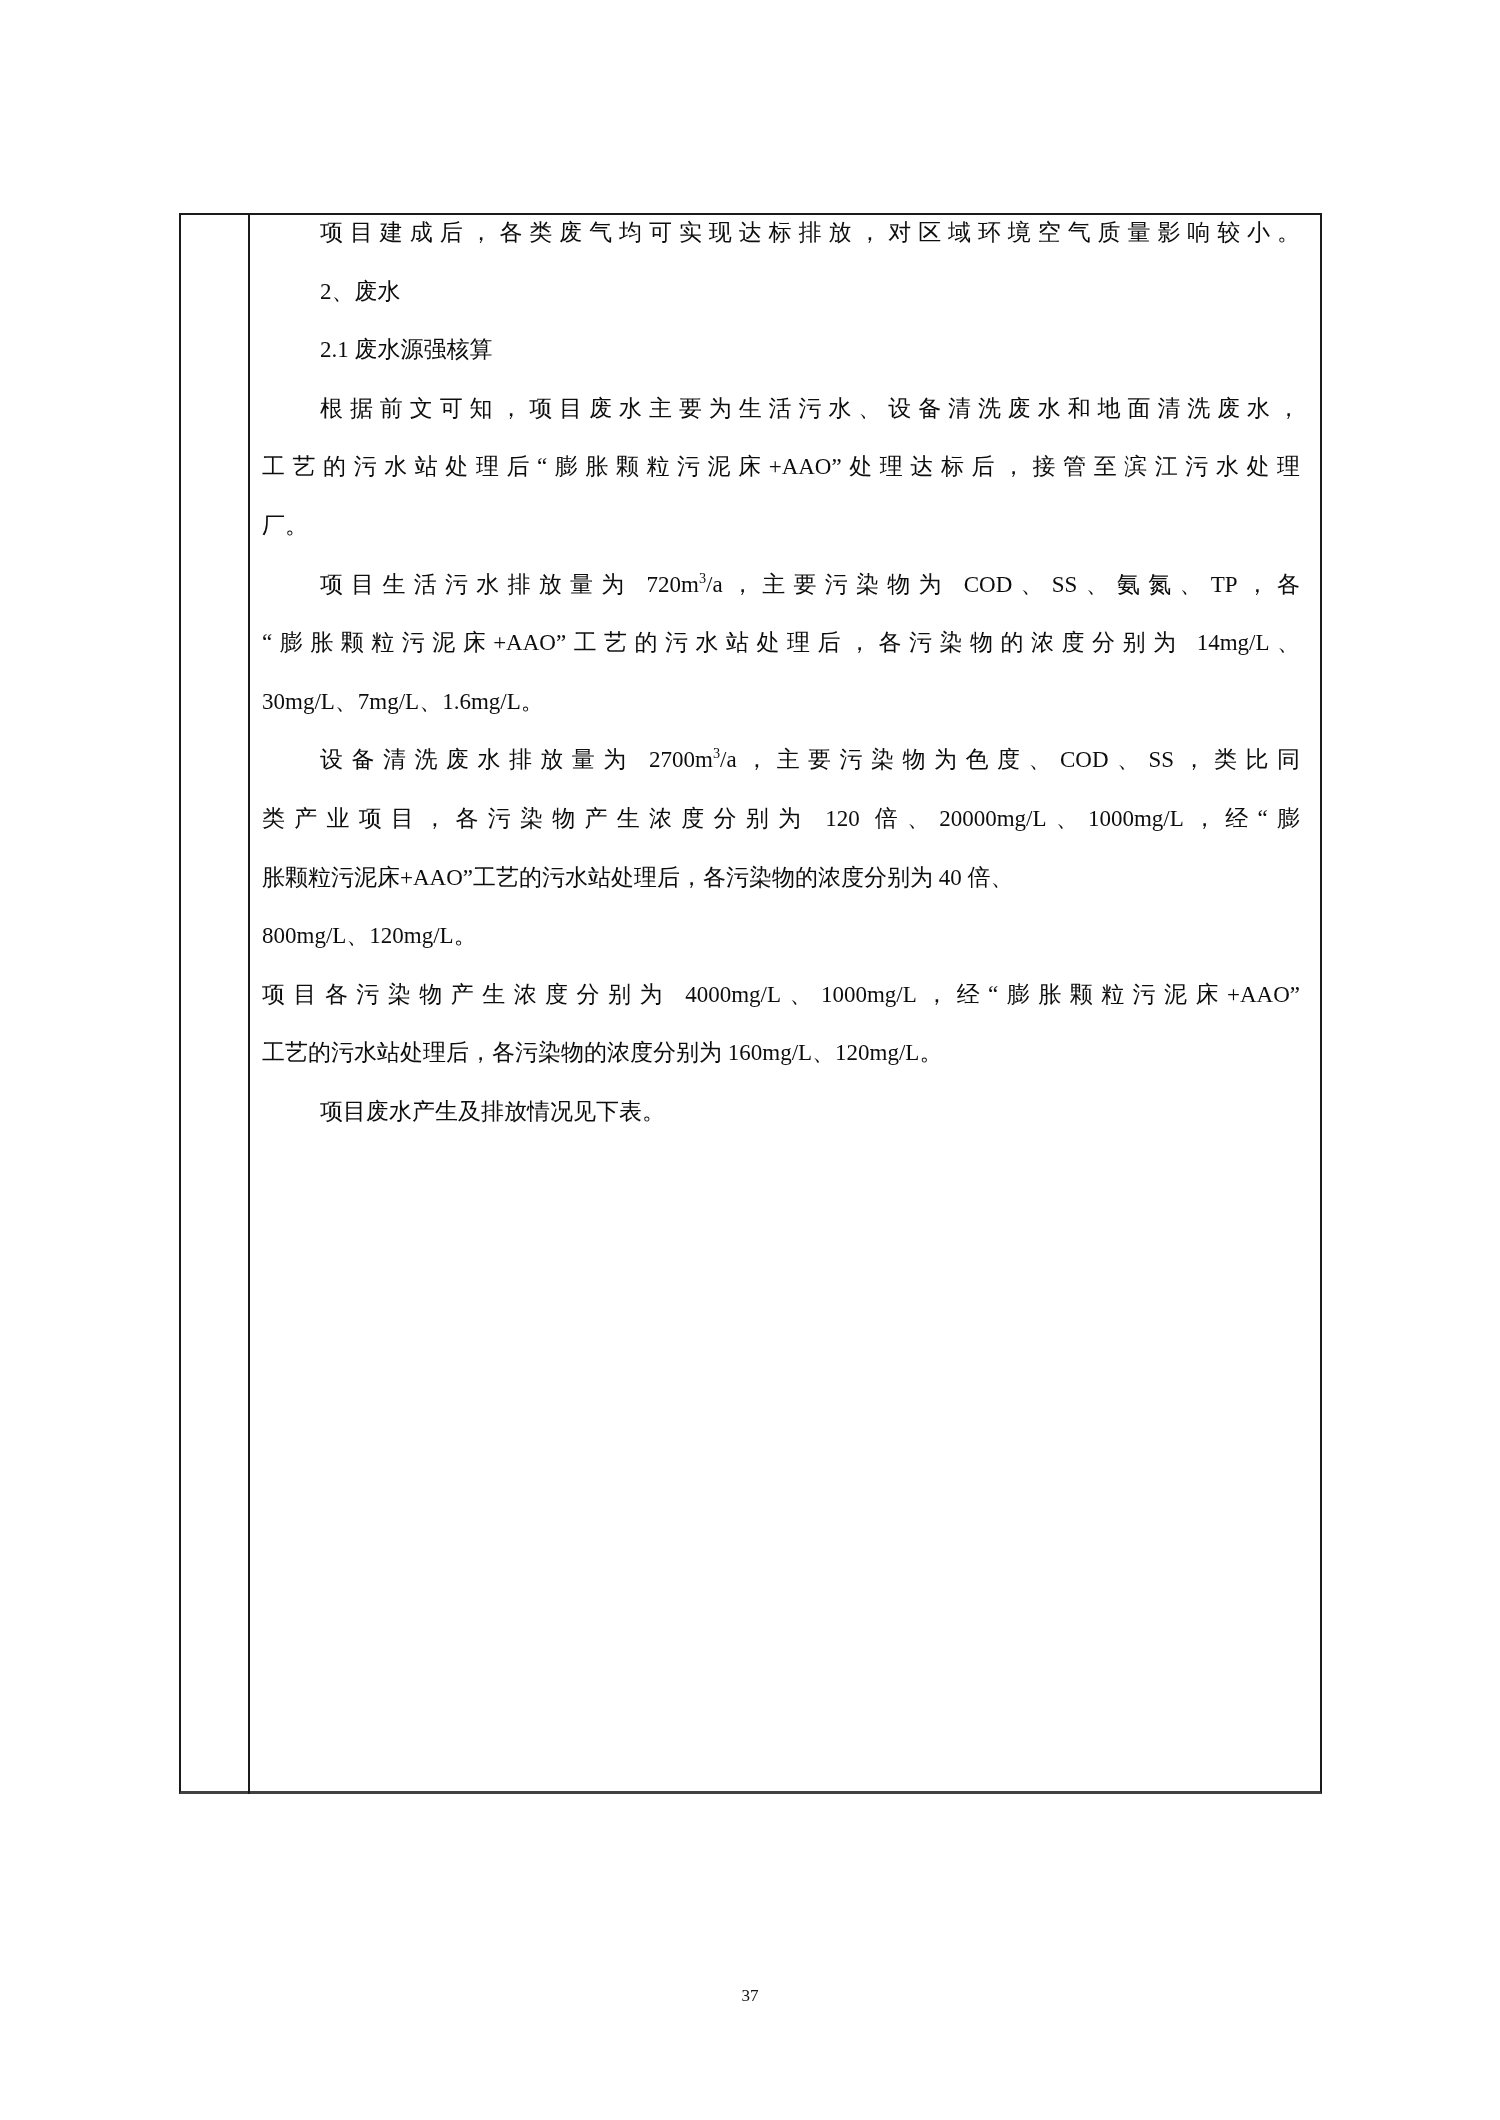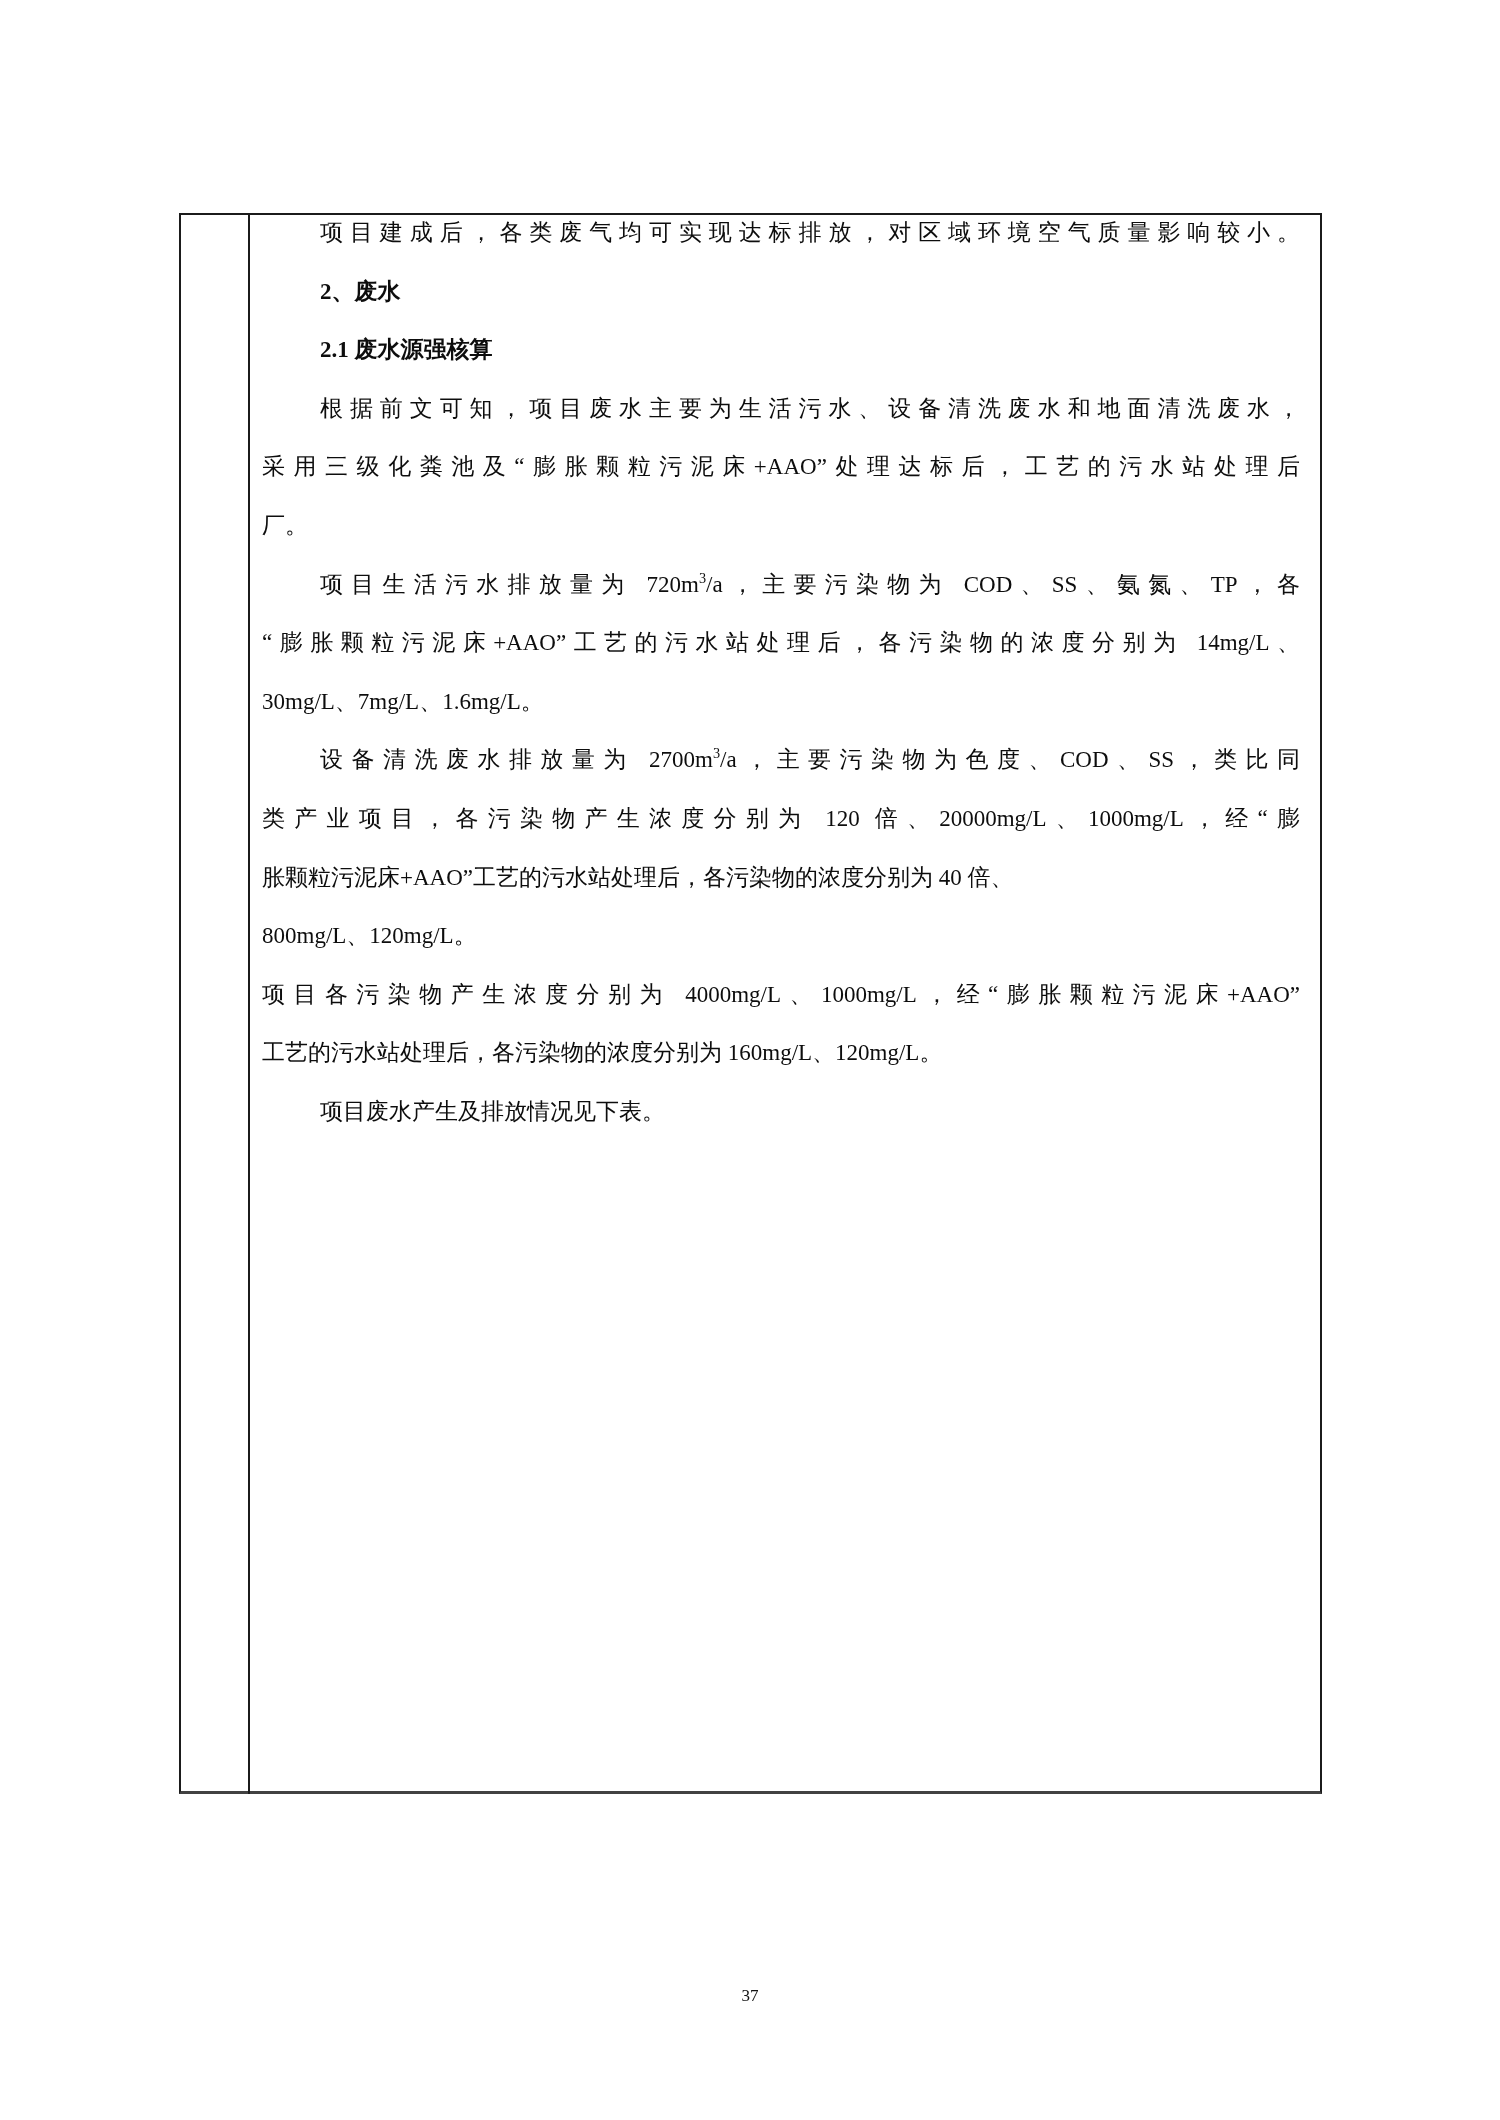--- a/index.html
+++ b/index.html
@@ -33,21 +33,21 @@
     position:absolute;
     left:262px; top:204px;
     width:1038px;
     font-size:23px;
     line-height:58.6px;
     text-align:left;
   }
   .line { height:58.6px; overflow:visible; }
   .line.indent { text-indent:58px; }
   .line.fill   { text-align:justify; text-align-last:justify; }
-  .line.bold   { font-weight:bold; }
+  .line.bold   { font-weight:normal; }
   .line sup {
     font-size:0.62em;
     vertical-align:super;
     line-height:0;
   }
   .page-number {
     position:absolute;
     left:0; top:1974px;
     width:100%;
     text-align:center;
@@ -60,21 +60,21 @@
 <body>
 
 <div class="page">
   <div class="table-box"></div>
   <div class="table-divider"></div>
   <div class="content" id="doc-lines">
       <div class="line indent fill">项目建成后，各类废气均可实现达标排放，对区域环境空气质量影响较小。</div>
       <div class="line indent bold">2、废水</div>
       <div class="line indent bold">2.1 废水源强核算</div>
       <div class="line indent fill">根据前文可知，项目废水主要为生活污水、设备清洗废水和地面清洗废水，</div>
-      <div class="line fill">采用三级化粪池及“膨胀颗粒污泥床+AAO”处理达标后，工艺的污水站处理后</div>
+      <div class="line fill">工艺的污水站处理后“膨胀颗粒污泥床+AAO”处理达标后，接管至滨江污水处理</div>
       <div class="line">厂。</div>
       <div class="line indent fill">项目生活污水排放量为 720m<sup>3</sup>/a，主要污染物为 COD、SS、氨氮、TP，各</div>
       <div class="line fill">“膨胀颗粒污泥床+AAO”工艺的污水站处理后，各污染物的浓度分别为 14mg/L、</div>
       <div class="line">30mg/L、7mg/L、1.6mg/L。</div>
       <div class="line indent fill">设备清洗废水排放量为 2700m<sup>3</sup>/a，主要污染物为色度、COD、SS，类比同</div>
       <div class="line fill">类产业项目，各污染物产生浓度分别为 120 倍、20000mg/L、1000mg/L，经“膨</div>
       <div class="line">胀颗粒污泥床+AAO”工艺的污水站处理后，各污染物的浓度分别为 40 倍、</div>
       <div class="line">800mg/L、120mg/L。</div>
       <div class="line fill">项目各污染物产生浓度分别为 4000mg/L、1000mg/L，经“膨胀颗粒污泥床+AAO”</div>
       <div class="line">工艺的污水站处理后，各污染物的浓度分别为 160mg/L、120mg/L。</div>

